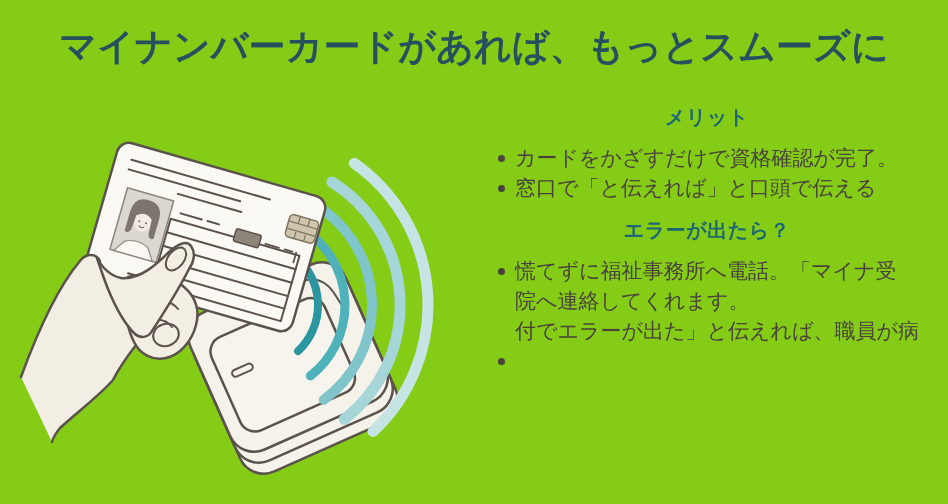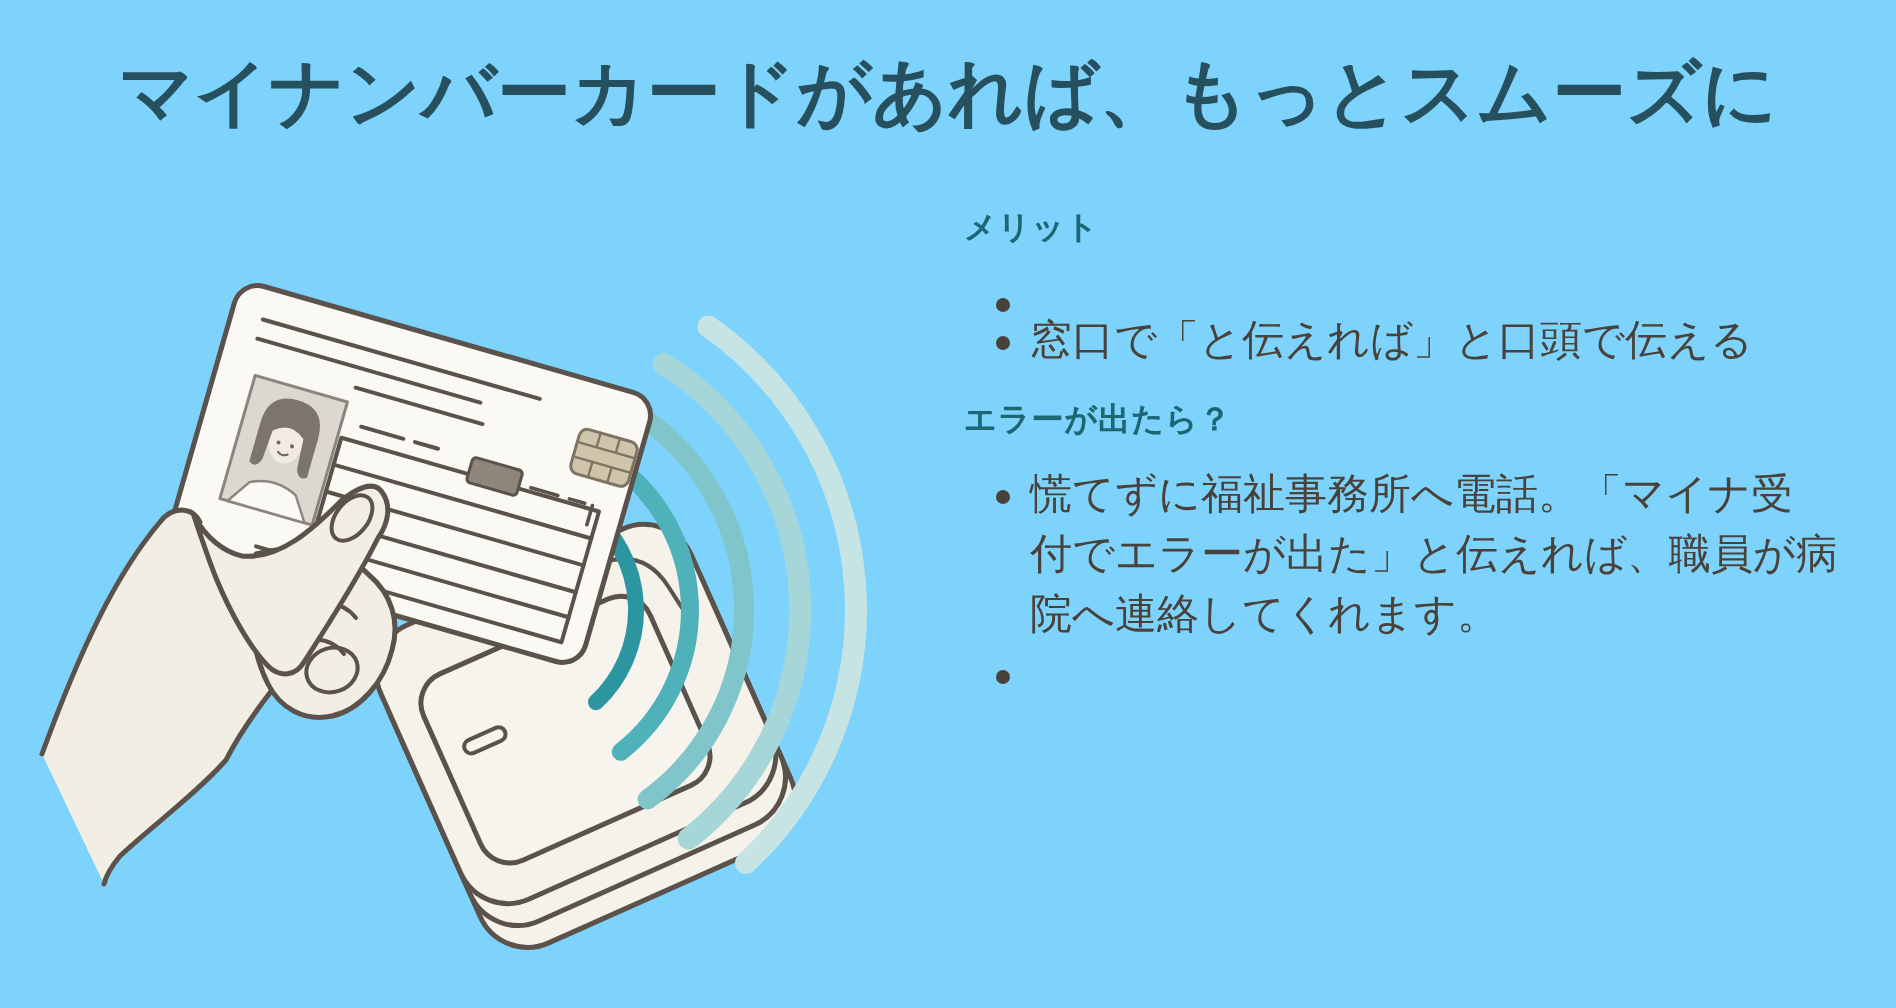--- a/index.html
+++ b/index.html
@@ -1,30 +1,30 @@
 <!DOCTYPE html>
 <html lang="ja"><head>
 <meta charset="utf-8">
 <style>
   html,body { margin:0; padding:0; }
   .canvas {
     position:relative; width:948px; height:504px;
-    background:#7dd3fc; overflow:hidden;
+    background:#84cc16; overflow:hidden;
     font-family:"Liberation Sans", sans-serif;
   }
   .title {
     position:absolute; top:22px; left:0; width:100%;
     text-align:center; font-size:37px; font-weight:800;
     color:#27505f; letter-spacing:0px; white-space:nowrap;
   }
   .illus { position:absolute; left:0; top:95px; width:470px; height:409px; }
   .panel { position:absolute; left:482px; top:104px; width:450px; color:#49423b; }
   .heading {
-    font-size:16px; font-weight:800; color:#1d6673;
-    margin:0 0 12px 0; letter-spacing:0.5px;
+    font-size:20px; font-weight:800; color:#1d6673;
+    margin:0 0 12px 0; letter-spacing:0.5px;text-align:center;
   }
   .section-error { margin-top:14px; }
   ul.blist { list-style:none; margin:0; padding:0 0 0 16px; }
   ul.blist li { display:flex; gap:10px; font-size:21px; line-height:30px; font-weight:500; }
   .dot { width:7px; height:7px; border-radius:50%; background:#49423b; margin-top:12px; flex:none; }
   .lines div { white-space:nowrap; }
 </style>
 </head>
 <body>
 
@@ -95,39 +95,42 @@
     </g>
   </svg>
 
   <div class="panel">
 
     <section class="section-merit">
       <h2 class="heading">メリット</h2>
       <ul class="blist">
         <li>
           <span class="dot"></span>
+          <div class="lines">
+            <div>カードをかざすだけで資格確認が完了。</div>
+          </div>
         </li>
         <li>
           <span class="dot"></span>
           <div class="lines">
             <div>窓口で「と伝えれば」と口頭で伝える</div>
           </div>
         </li>
       </ul>
     </section>
 
     <section class="section-error">
       <h2 class="heading">エラーが出たら？</h2>
       <ul class="blist">
         <li>
           <span class="dot"></span>
           <div class="lines">
             <div>慌てずに福祉事務所へ電話。「マイナ受</div>
+            <div>院へ連絡してくれます。</div>
             <div>付でエラーが出た」と伝えれば、職員が病</div>
-            <div>院へ連絡してくれます。</div>
           </div>
         </li>
         <li>
           <span class="dot"></span>
         </li>
       </ul>
     </section>
 
   </div>
 </div>

